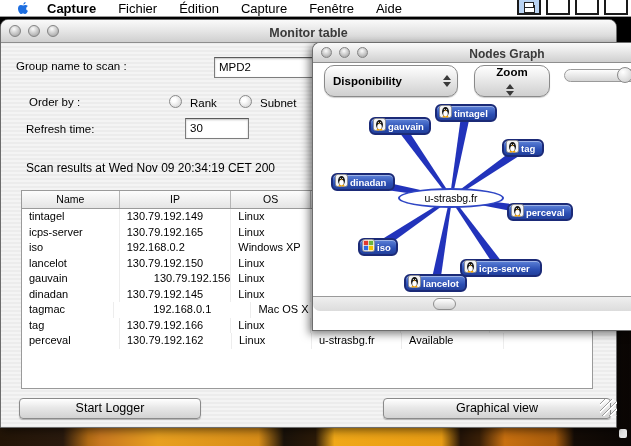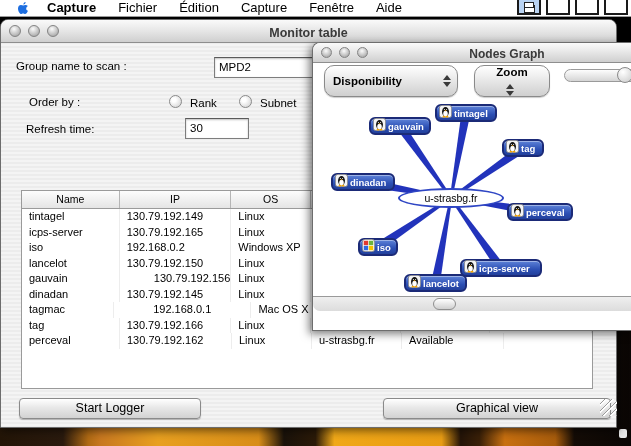--- a/index.html
+++ b/index.html
@@ -21,21 +21,21 @@
     position: absolute; left: 619px; top: 429px; width: 8px; height: 9px; z-index: 1;
     background: #e8e8e8; border-radius: 2px;
   }
   
   #menubar {
     position: absolute; left: 0; top: 0; width: 631px; height: 17px; z-index: 10;
     background: #ffffff; border-bottom: 1px solid #9a9a9a;
     display: flex; align-items: center;
   }
   #apple-logo { margin-left: 16px; margin-right: 6px; display: flex; }
-  #menu-items { display: flex; height: 100%; align-items: flex-start; }
+  #menu-items { display: flex; height: 100%; align-items: center; }
   .menu-item { padding: 0 11px; font-size: 13px; color: #000; }
   .menu-item.bold { font-weight: bold; }
   #pager { position: absolute; right: 3px; top: -4px; display: flex; gap: 5px; }
   .pager-cell {
     width: 24px; height: 19px; border: 2px solid #1a1a1a; background: #fff;
     position: relative;
   }
   .pager-cell.active { background: #b9d3f2; }
   .pager-glyph {
     position: absolute; left: 5px; top: 7px; width: 11px; height: 8px;
@@ -222,20 +222,21 @@
 
     <div class="form-label" style="left:28px; top:76px;">Order by :</div>
     <div class="radio" style="left:168px; top:75px;"></div>
     <div class="form-label" style="left:189px; top:77px;">Rank</div>
     <div class="radio" style="left:238px; top:75px;"></div>
     <div class="form-label" style="left:259px; top:77px;">Subnet</div>
 
     <div class="form-label" style="left:25px; top:103px;">Refresh time:</div>
     <div class="text-field" style="left:184px; top:98px; width:64px; height:21px;">30</div>
 
+    <div class="form-label" style="left:25px; top:141px; font-size:12px; white-space:nowrap; overflow:hidden; width:290px;">Scan results at Wed Nov 09 20:34:19 CET 200</div>
 
     <div id="scan-table">
       <div id="scan-header">
           <div class="hcell" style="width: 98px;">Name</div>
           <div class="hcell" style="width: 112px;">IP</div>
           <div class="hcell" style="width: 80px;">OS</div>
           <div class="hcell" style="width: 90px;"></div>
           <div class="hcell" style="width: 90px;"></div>
           <div class="hcell" style="width: 102px;"></div>
         </div>

